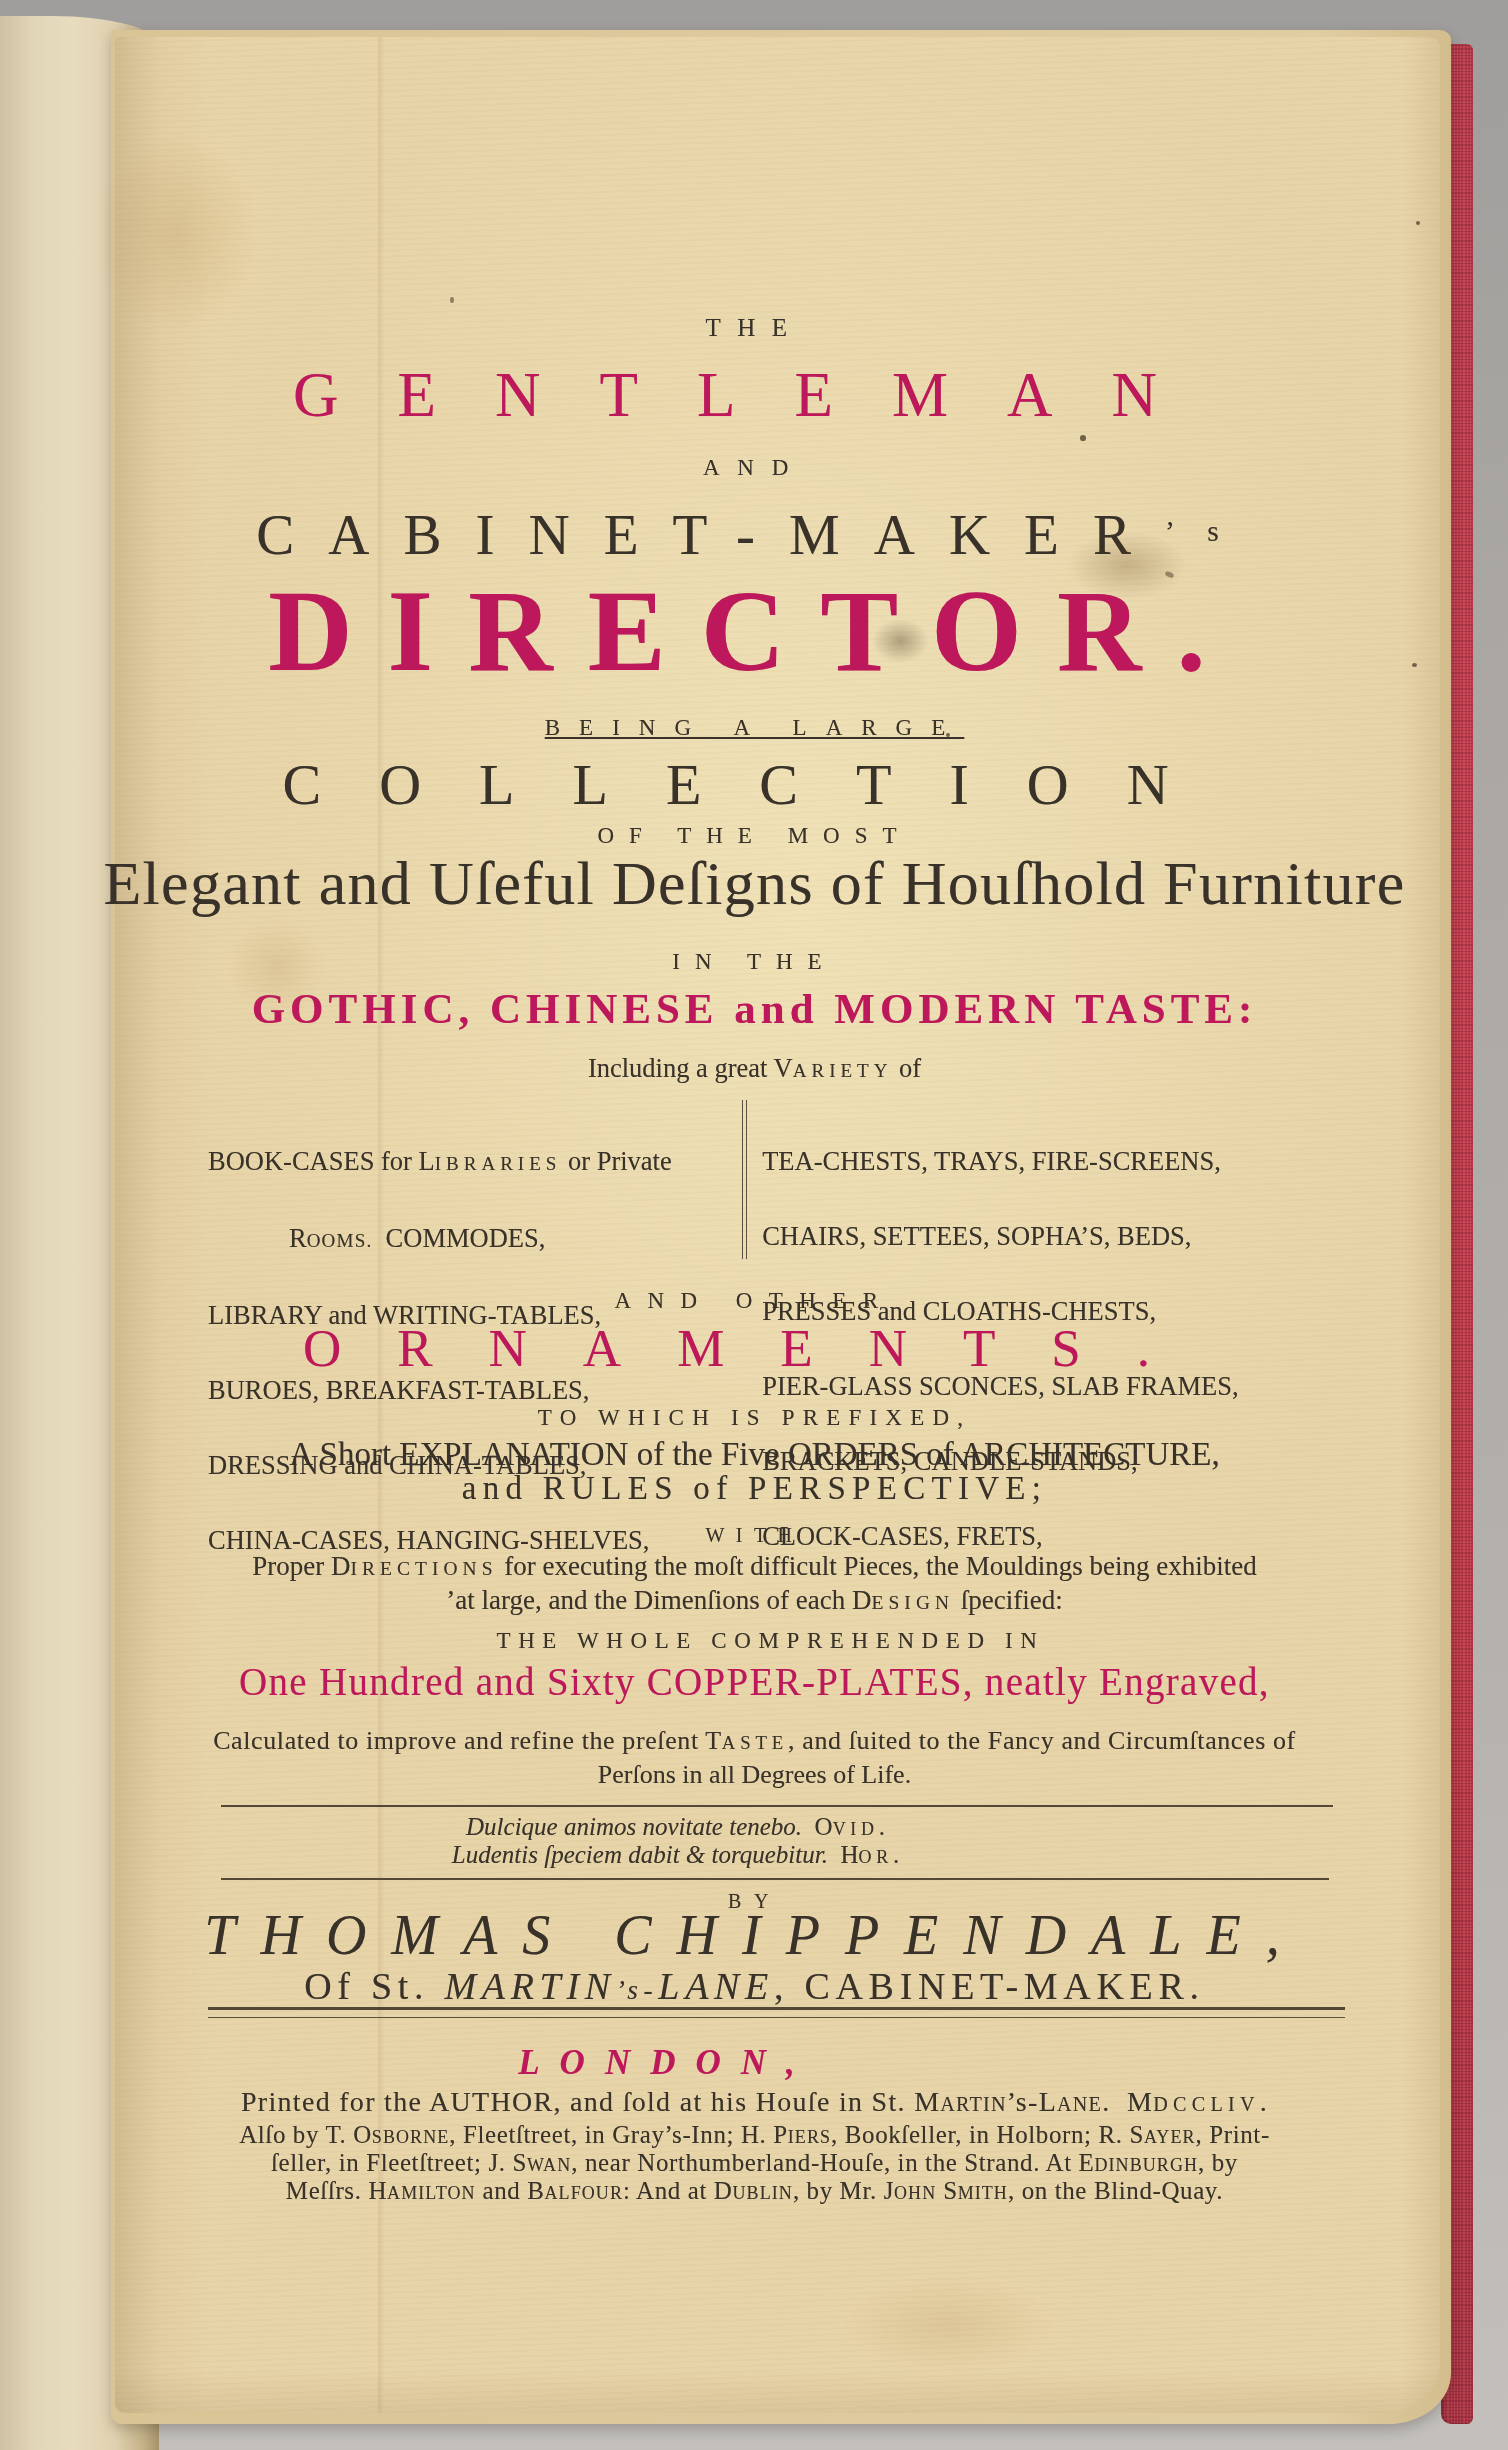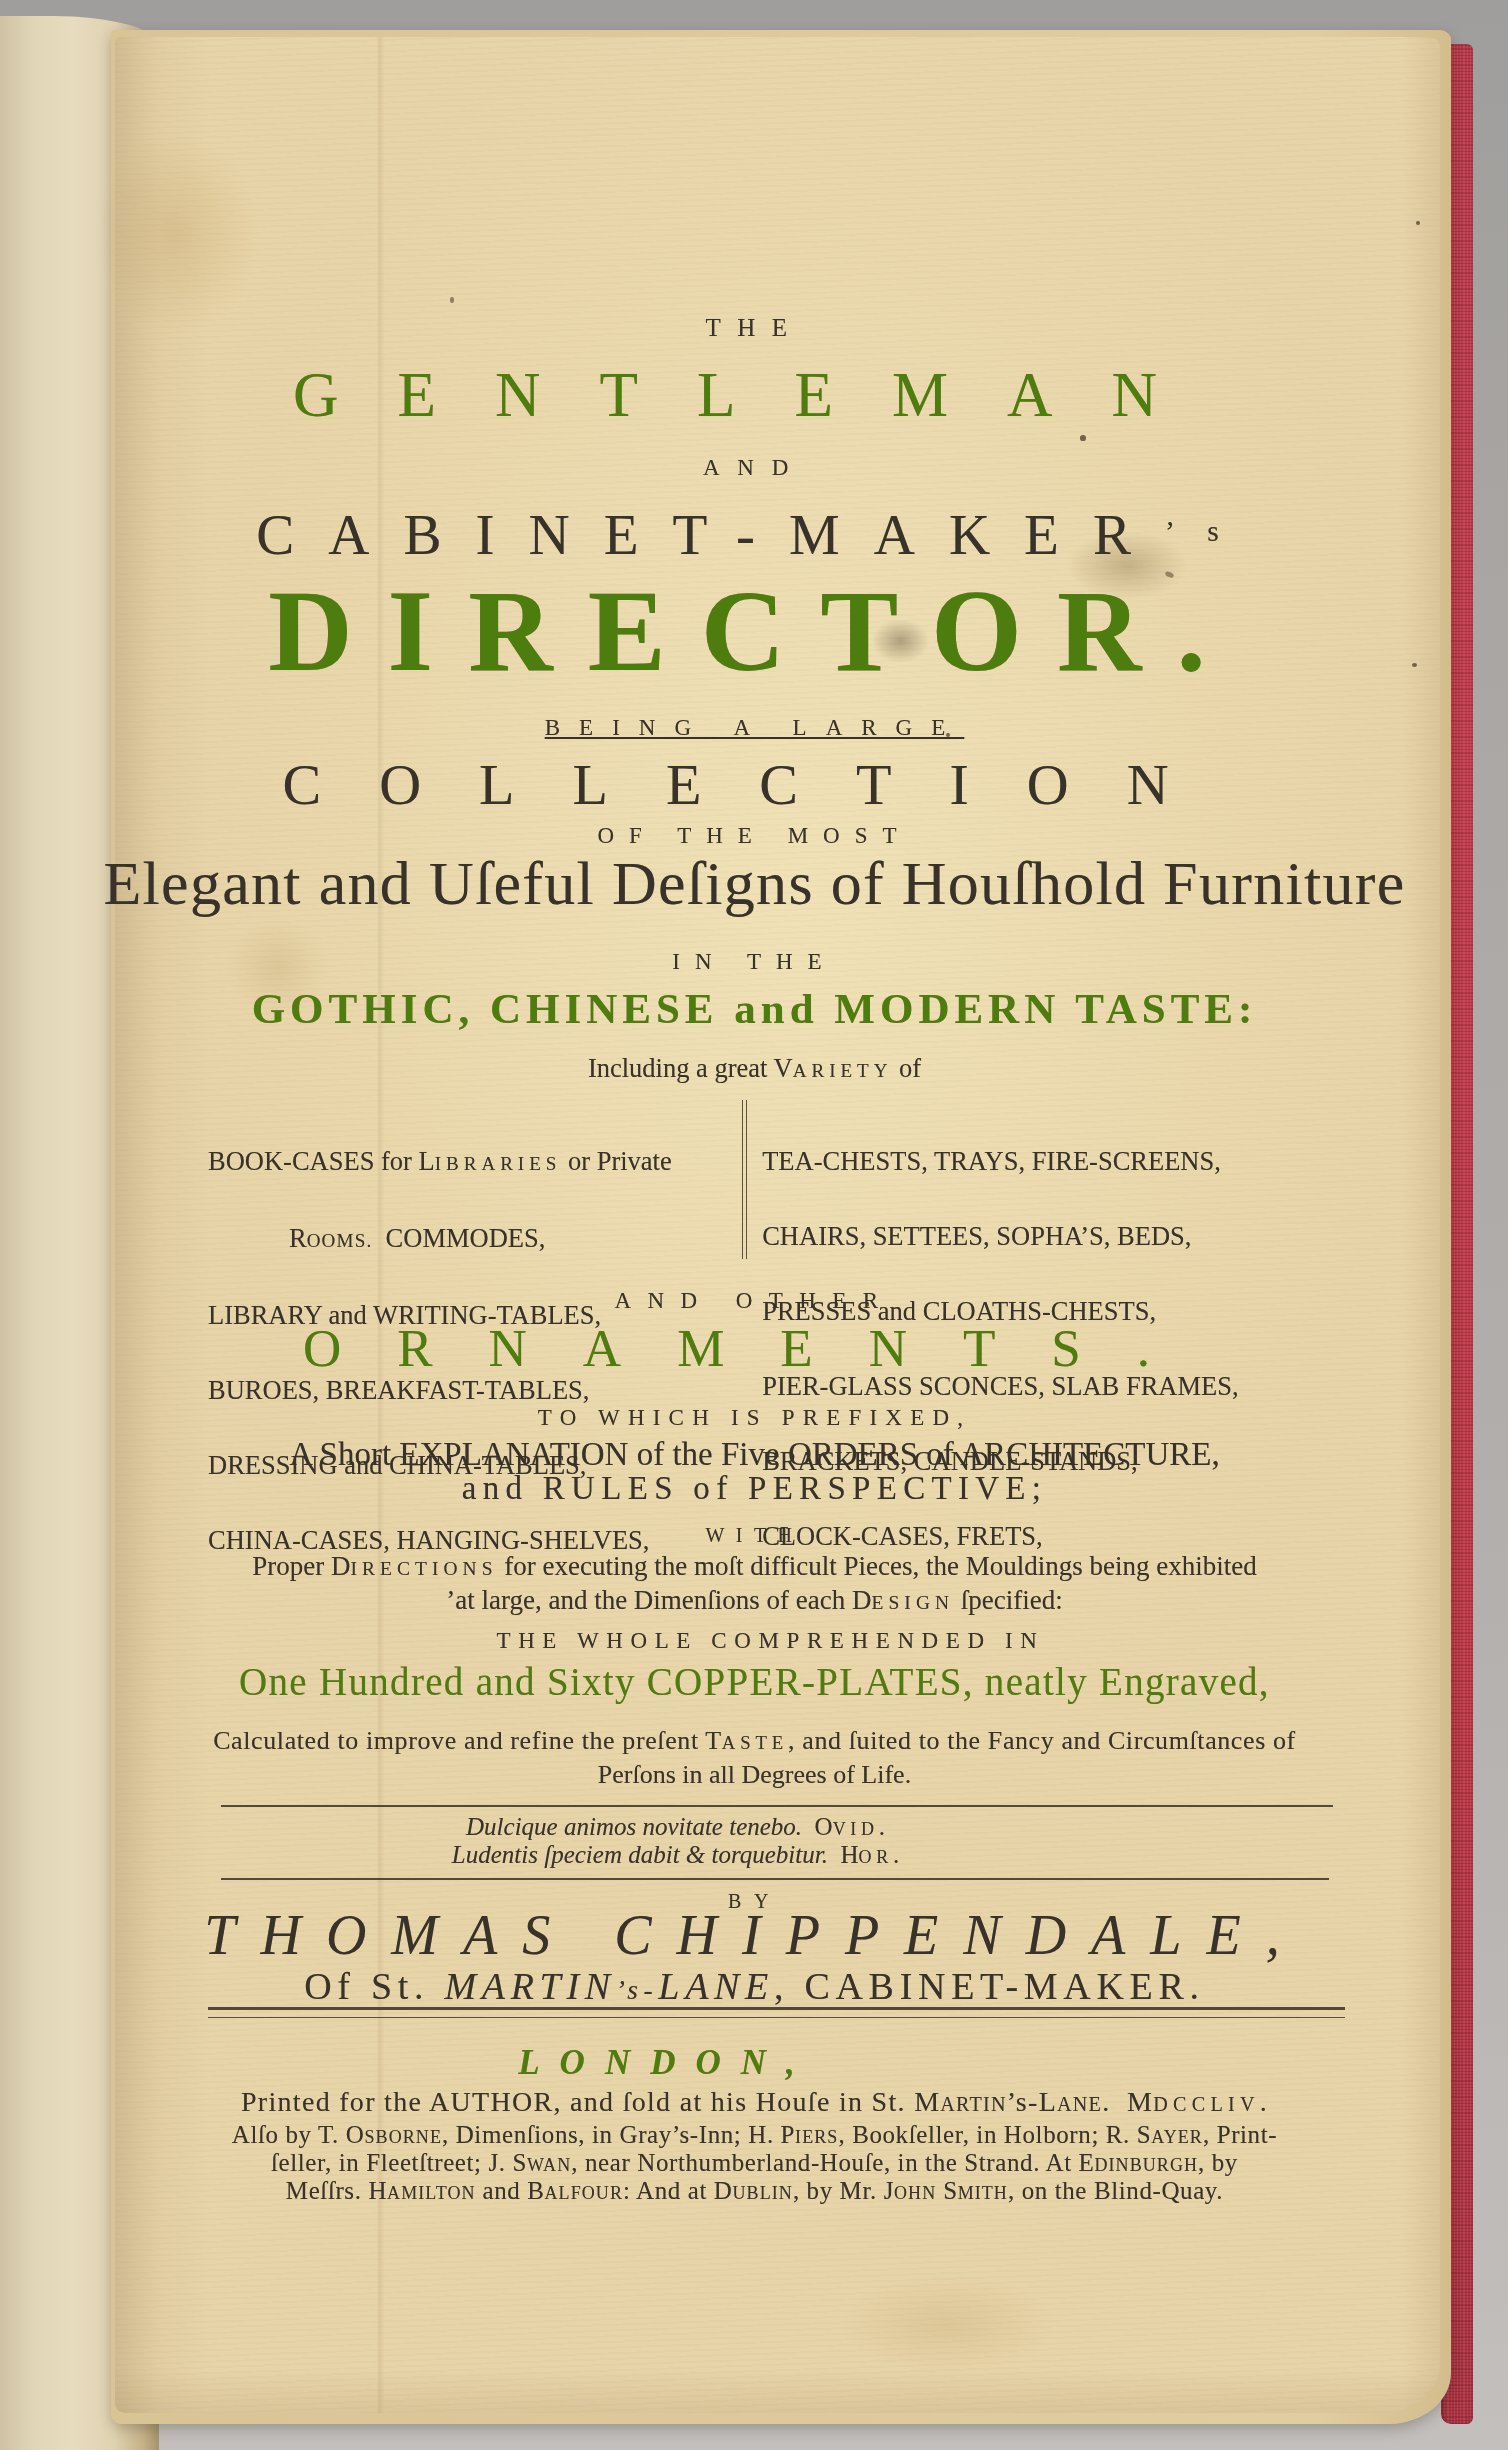--- a/index.html
+++ b/index.html
@@ -62,21 +62,21 @@
   .p4{left:946px;top:733px;width:3.8px;height:3.8px;}
   .p6{left:1165px;top:572px;width:8.8px;height:5px;transform:rotate(25deg);background:rgba(60,42,22,.45);}
   .p7{left:450px;top:297px;width:3.8px;height:6.3px;background:rgba(60,42,22,.5);}
   
   .text-layer{position:absolute;inset:0;z-index:6;color:#38322a;}
   .line{
     position:absolute;left:0;width:100%;text-align:center;
     white-space:pre;line-height:1;
     text-shadow:0 0 0.6px rgba(56,45,30,.35);
   }
-  .red{color:#4d7c0f;text-shadow:0 0 0.6px rgba(170,70,45,.4);}
+  .red{color:#be185d;text-shadow:0 0 0.6px rgba(170,70,45,.4);}
   .seg-k{font-size:.72em;letter-spacing:.06em;}
   .seg-ks{font-size:.72em;letter-spacing:.26em;font-family:Liberation Serif, serif;}
   .seg-i{font-style:italic;}
   .seg-ik{font-style:italic;font-size:.72em;}
   .seg-ap{font-size:.52em;vertical-align:.45em;}
   .l-the{top:315px;font-size:25px;letter-spacing:16.4px;}
   .l-gent{top:364px;font-size:63px;letter-spacing:59px;}
   .l-and1{top:456px;font-size:23px;letter-spacing:17.7px;}
   .l-cab{top:506px;font-size:57px;letter-spacing:34px;}
   .l-dir{top:572px;font-size:117px;letter-spacing:35px;font-weight:bold;}
@@ -187,21 +187,21 @@
   <div class="rule r2"></div>
 
   <div class="line l-by"><span>BY</span></div>
   <div class="line l-tc"><span>THOMAS CHIPPENDALE,</span></div>
   <div class="line l-place"><span>Of St. </span><span class="seg-i">MARTIN</span><span class="seg-ik">’s-</span><span class="seg-i">LANE</span><span>, CABINET-MAKER.</span></div>
 
   <div class="drule"></div>
 
   <div class="line l-london red"><span>LONDON,</span></div>
   <div class="line l-printed"><span>Printed for the AUTHOR, and ſold at his Houſe in St. M</span><span class="seg-k">ARTIN</span><span>’s-L</span><span class="seg-k">ANE</span><span>.  M</span><span class="seg-ks">DCCLIV</span><span>.</span></div>
-  <div class="line l-imp1"><span>Alſo by T. O</span><span class="seg-k">SBORNE</span><span>, Dimenſions, in Gray’s-Inn; H. P</span><span class="seg-k">IERS</span><span>, Bookſeller, in Holborn; R. S</span><span class="seg-k">AYER</span><span>, Print-</span></div>
+  <div class="line l-imp1"><span>Alſo by T. O</span><span class="seg-k">SBORNE</span><span>, Fleetſtreet, in Gray’s-Inn; H. P</span><span class="seg-k">IERS</span><span>, Bookſeller, in Holborn; R. S</span><span class="seg-k">AYER</span><span>, Print-</span></div>
   <div class="line l-imp2"><span>ſeller, in Fleetſtreet; J. S</span><span class="seg-k">WAN</span><span>, near Northumberland-Houſe, in the Strand. At E</span><span class="seg-k">DINBURGH</span><span>, by</span></div>
   <div class="line l-imp3"><span>Meſſrs. H</span><span class="seg-k">AMILTON</span><span> and B</span><span class="seg-k">ALFOUR</span><span>: And at D</span><span class="seg-k">UBLIN</span><span>, by Mr. J</span><span class="seg-k">OHN</span><span> S</span><span class="seg-k">MITH</span><span>, on the Blind-Quay.</span></div>
 </div>
 
 <div class="grime">
   <div class="stain s1"></div>
   <div class="stain s2"></div>
   <div class="stain s3"></div>
   <div class="stain s4"></div>
   <div class="stain s5"></div>

